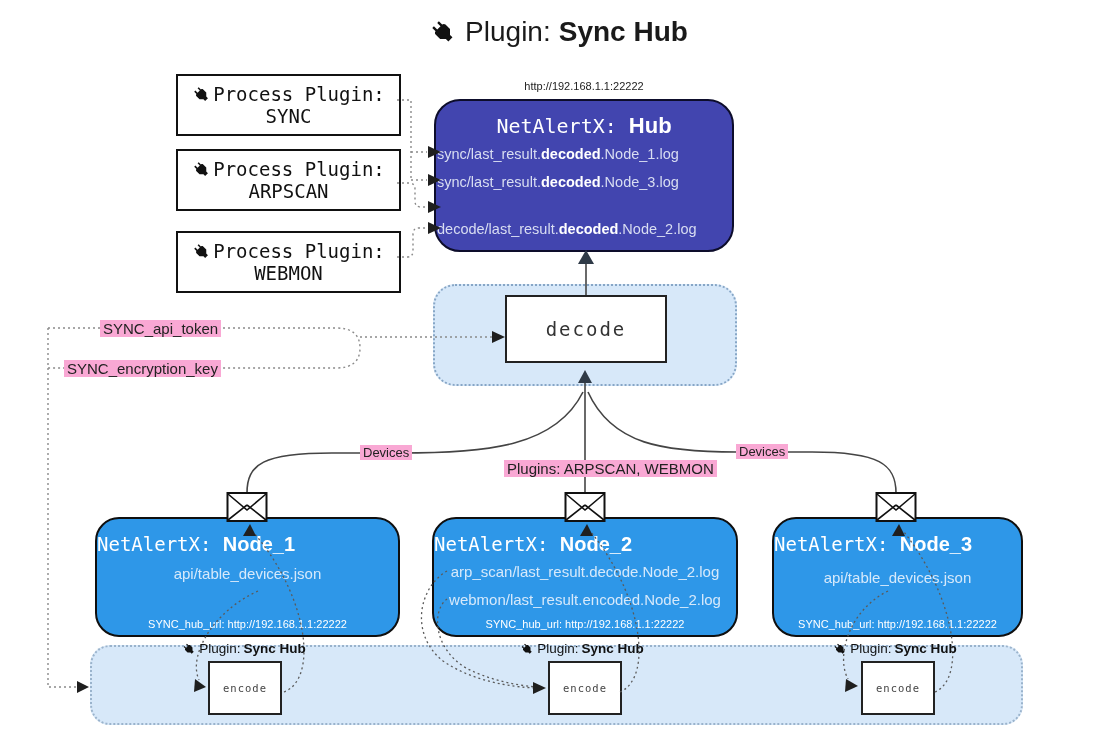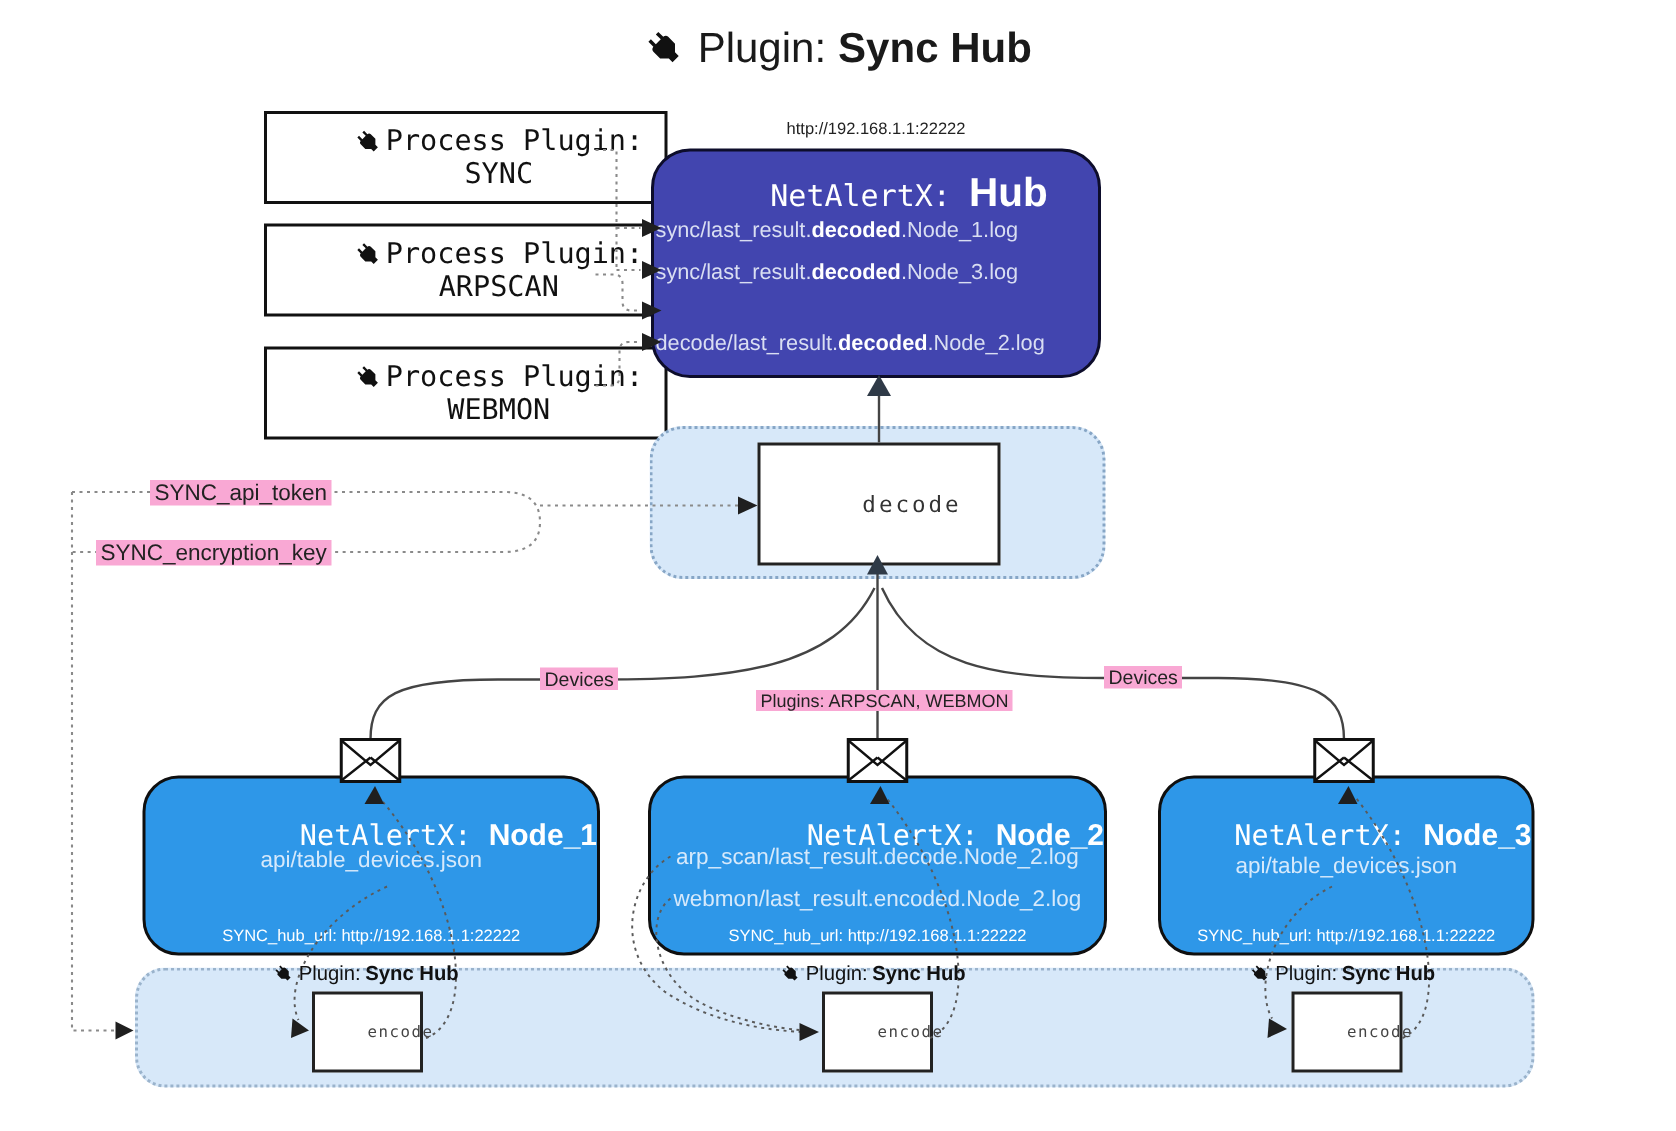--- a/index.html
+++ b/index.html
@@ -1,18 +1,18 @@
 <!DOCTYPE html>
 <html><head>
 <meta charset="utf-8">
 <style>
   html,body{margin:0;padding:0;background:#fff;}
   #stage{position:relative;width:1117px;height:754px;background:#ffffff;
          font-family:"Liberation Sans",sans-serif;overflow:hidden;}
-  .mono{font-family:"DejaVu Sans Mono",monospace;padding-left:44px;}
+  .mono{font-family:"DejaVu Sans Mono",monospace;}
 
   
   .title{position:absolute;top:16px;left:0;right:0;display:flex;justify-content:center;
          align-items:center;gap:8px;font-size:28px;color:#1a1a1a;}
   .title .bold{font-weight:bold;}
   .plug{fill:#111;transform:rotate(-45deg);}
 
   
   .ppbox{position:absolute;left:176px;width:221px;height:58px;background:#fff;
          border:2px solid #111;display:flex;flex-direction:column;justify-content:center;
@@ -20,38 +20,38 @@
   .ppbox .l1{display:flex;align-items:center;gap:2px;}
   #ppbox-0{top:74px;} #ppbox-1{top:149px;} #ppbox-2{top:231px;}
 
   
   .hub-url{position:absolute;left:434px;width:300px;top:80px;text-align:center;
            font-size:11px;color:#222;}
   .hub{position:absolute;left:434px;top:99px;width:300px;height:153px;background:#4245af;
        border:2px solid #0d0d2b;border-radius:26px;box-sizing:border-box;}
   .hub-title{position:absolute;left:0;right:0;top:12px;text-align:center;color:#fff;
              font-size:20px;}
-  .hub-title .name{font-family:"Liberation Sans",sans-serif;font-weight:bold;font-size:27px;}
+  .hub-title .name{font-family:"Liberation Sans",sans-serif;font-weight:bold;font-size:22px;}
   .hub-row{position:absolute;left:1px;right:2px;height:18px;font-size:14.5px;
            color:#d9def2;white-space:nowrap;}
   .hub-row b{color:#fff;}
   #hub-row-0{top:45px;} #hub-row-1{top:73px;} #hub-row-2{top:100px;} #hub-row-3{top:120px;}
 
   
   .decode-zone{position:absolute;left:433px;top:284px;width:304px;height:102px;
                background:#d7e8f9;border:2px dotted #87a6c6;border-radius:22px;box-sizing:border-box;}
-  .decode-box{position:absolute;left:505px;top:295px;width:162px;height:82px;background:#fff;
+  .decode-box{position:absolute;left:505px;top:295px;width:162px;height:68px;background:#fff;
               border:2px solid #222;box-sizing:border-box;display:flex;align-items:center;
-              justify-content:center;font-size:15px;color:#333;letter-spacing:2px;}
+              justify-content:center;font-size:19px;color:#333;letter-spacing:2px;}
 
   
   .node{position:absolute;top:517px;height:120px;background:#2e97e8;border:2px solid #0f0f0f;
         border-radius:24px;box-sizing:border-box;color:#fff;}
   #node-0{left:95px;width:305px;} #node-1{left:432px;width:306px;} #node-2{left:772px;width:251px;}
-  .node-title{position:absolute;left:0;right:0;top:27px;text-align:right;font-size:19px;}
+  .node-title{position:absolute;left:0;right:0;top:14px;text-align:left;font-size:19px;}
   .node-title .name{font-family:"Liberation Sans",sans-serif;font-weight:bold;font-size:20px;}
   .node-file{position:absolute;left:0;right:0;text-align:center;font-size:15px;color:#d6e9fb;
              white-space:nowrap;}
   .node-hub-url{position:absolute;left:0;right:0;top:99px;text-align:center;font-size:11px;color:#fff;}
 
   
   .band{position:absolute;left:90px;top:645px;width:933px;height:80px;background:#d7e8f9;
         border:2px dotted #9ab3cc;border-radius:20px;box-sizing:border-box;}
   .encode-box{position:absolute;top:661px;width:74px;height:54px;background:#fff;
               border:2px solid #222;box-sizing:border-box;display:flex;align-items:center;
@@ -61,21 +61,21 @@
               justify-content:center;gap:3px;font-size:13.5px;color:#111;z-index:6;}
   .band-label .bold{font-weight:bold;}
   #band-label-0{left:154px;} #band-label-1{left:492px;} #band-label-2{left:805px;}
 
   
   .lbl{position:absolute;background:#f9a8d4;padding:0 3px;color:#222;z-index:6;white-space:nowrap;}
   #lbl-api-token{left:100px;top:320px;font-size:15px;}
   #lbl-enc-key{left:64px;top:360px;font-size:15px;}
   #lbl-devices-l{left:360px;top:445px;font-size:13px;}
   #lbl-devices-r{left:736px;top:444px;font-size:13px;}
-  #lbl-plugins{left:504px;top:460px;font-size:12px;}
+  #lbl-plugins{left:504px;top:460px;font-size:15px;}
 
   #overlay{position:absolute;left:0;top:0;z-index:5;pointer-events:none;}
   .solid{stroke:#444;stroke-width:1.6;fill:none;}
   .dotgray{stroke:#8a8a8a;stroke-width:1.4;stroke-dasharray:2,3;fill:none;}
   .dotdark{stroke:#5a5a5a;stroke-width:1.3;stroke-dasharray:2,3;fill:none;}
   .ahead{fill:#2f3a47;stroke:none;}
   .aheadsm{fill:#1f1f1f;stroke:none;}
   .env{fill:#fff;stroke:#111;stroke-width:2;}
   .envline{fill:none;stroke:#111;stroke-width:1.6;}
 </style>

